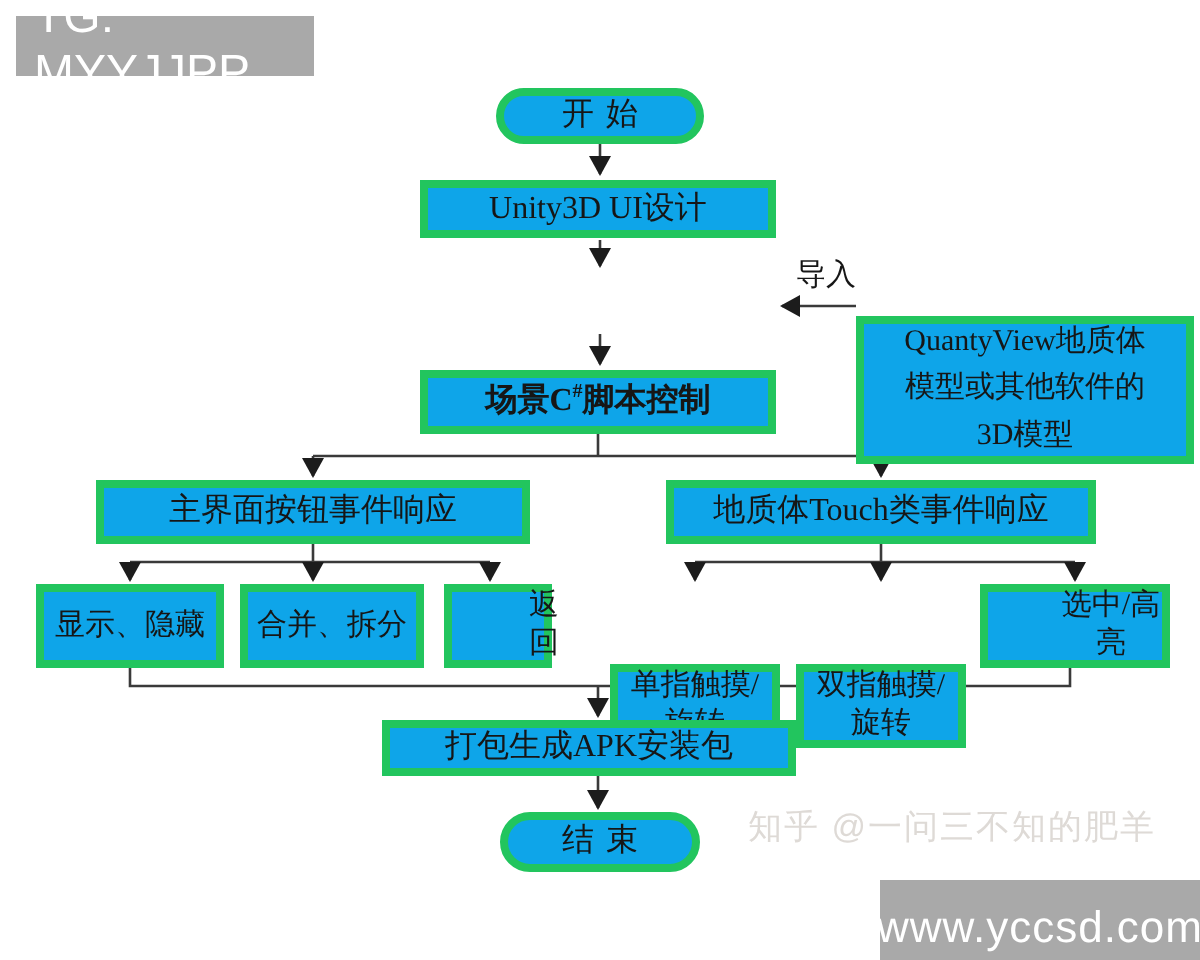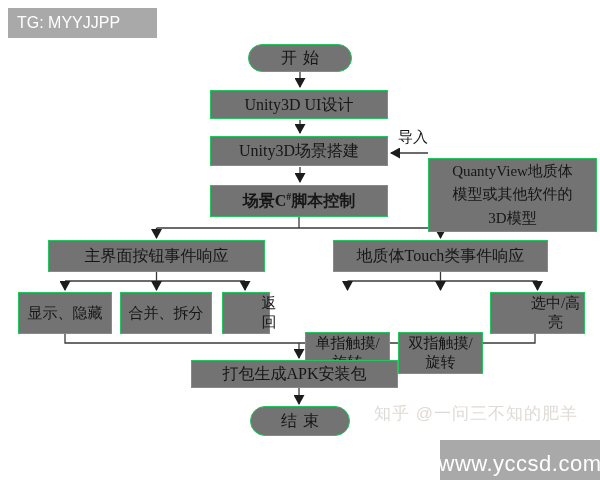--- a/index.html
+++ b/index.html
@@ -5,24 +5,24 @@
   html,body{margin:0;padding:0;background:#ffffff;}
   #stage{
     position:relative;width:600px;height:480px;background:#ffffff;overflow:hidden;
     font-family:"Liberation Serif","DejaVu Serif",serif;color:#161616;
   }
   .badge{
     position:absolute;background:#a9a9a9;color:#ffffff;
     font-family:"Liberation Sans","DejaVu Sans",sans-serif;
     display:flex;align-items:center;
   }
-  #tg-badge{left:8px;top:8px;width:140px;height:30px;font-size:16px;padding-left:9px;}
+  #tg-badge{left:8px;top:8px;width:140px;height:30px;font-size:24px;padding-left:9px;}
   #site-badge{left:440px;top:440px;width:160px;height:48px;font-size:22px;justify-content:center;letter-spacing:0.5px;}
   .node{
-    position:absolute;box-sizing:border-box;background:#737373;border:1px solid #22c55e;
+    position:absolute;box-sizing:border-box;background:#0ea5e9;border:4px solid #22c55e;
     display:flex;align-items:center;justify-content:center;text-align:center;
     font-size:16px;line-height:1.25;
   }
   .oval{border-radius:16px;letter-spacing:6px;padding-left:6px;}
   #start-oval{left:248px;top:44px;width:104px;height:28px;}
   #end-oval{left:250px;top:406px;width:100px;height:30px;}
   #box-ui{left:210px;top:90px;width:178px;height:29px;}
   #box-scene{left:210px;top:136px;width:178px;height:30px;}
   #box-script{left:210px;top:185px;width:178px;height:32px;font-weight:bold;}
   #box-script sup{font-size:10px;line-height:1;}
@@ -85,21 +85,20 @@
   </svg>
 
   <div id="tg-badge" class="badge">TG: MYYJJPP</div>
   <div id="watermark">知乎 @一问三不知的肥羊</div>
   <div id="site-badge" class="badge">www.yccsd.com</div>
 
   <div id="start-oval" class="node oval">开始</div>
 
   <div id="box-ui" class="node">Unity3D UI设计</div>
 
-  <div id="box-scene" class="node">Unity3D场景搭建</div>
 
   <div id="import-label">导入</div>
 
   <div id="box-model" class="node multi">QuantyView地质体
 模型或其他软件的
 3D模型</div>
 
   <div id="box-script" class="node">
     <span><span>场景C</span><sup>#</sup><span>脚本控制</span></span>
   </div>

